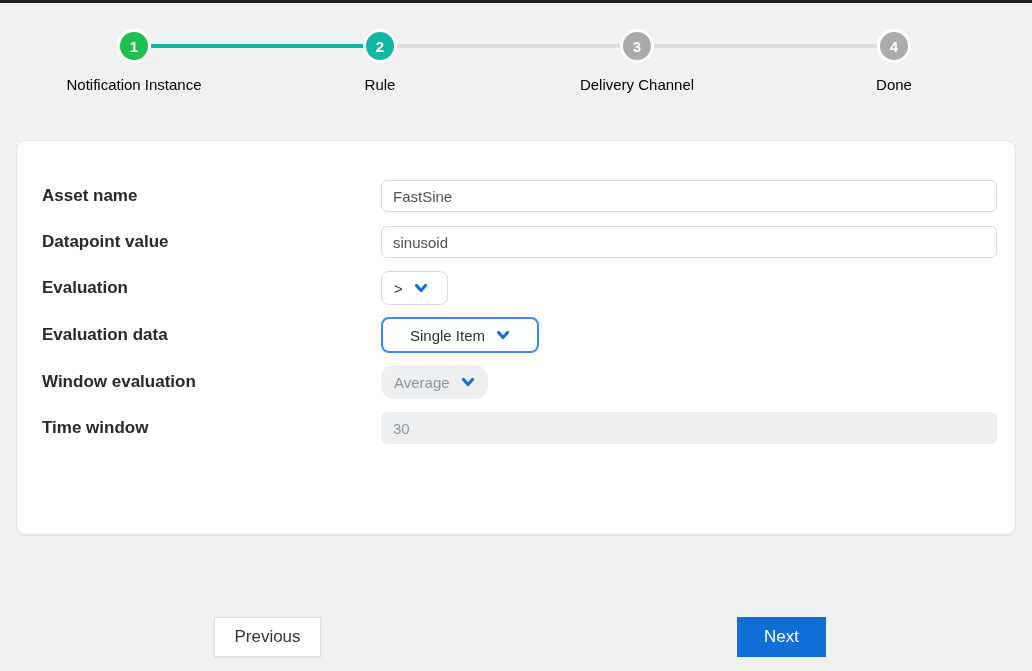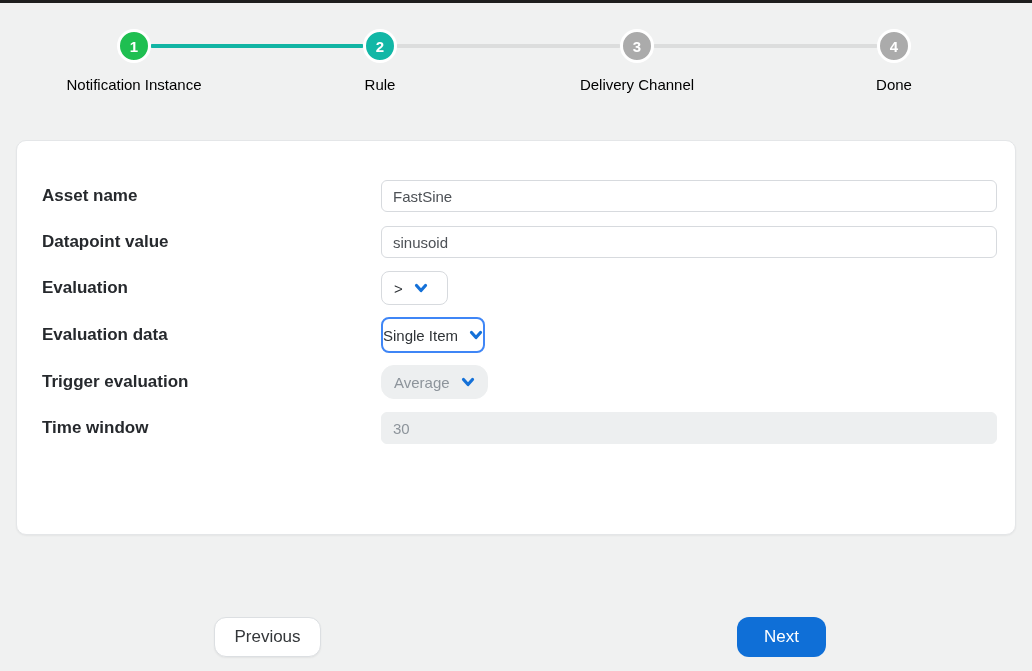--- a/index.html
+++ b/index.html
@@ -75,31 +75,31 @@
 
   .select-box {
     display: inline-flex; align-items: center; gap: 11px;
     height: 34px; padding: 0 12px;
     background: #fff;
     border: 1px solid #d7dade; border-radius: 8px;
     font-size: 15px; color: #2f3337;
     cursor: pointer; white-space: nowrap;
   }
   .select-box.focused {
-    border: 2px solid #3f86f6; height: 36px; padding: 0 0;
+    border: 2px solid #3f86f6; height: 36px; padding: 0 27px;
   }
   .select-box.disabled {
     background: #edeff0; border-color: #edeff0; color: #8d949b; cursor: default; border-radius: 13px;
   }
   .chevron { display: inline-flex; }
 
   
   .btn {
     position: absolute; top: 617px; height: 40px;
-    border-radius: 12px; font-size: 17px;
+    border-radius: 0; font-size: 17px;
     font-family: "Liberation Sans", sans-serif;
     cursor: pointer;
   }
   .btn-previous {
     left: 214px; width: 107px;
     background: #ffffff; color: #333639;
     border: 1px solid #dcdfe2;
     box-shadow: 0 1px 2px rgba(0,0,0,0.06);
   }
   .btn-next {
@@ -168,21 +168,21 @@
         <span class="chevron">
           <svg width="14" height="14" viewBox="0 0 14 14">
               <path d="M2.5 4.5 L7 9.5 L11.5 4.5" fill="none" stroke="#1571d8" stroke-width="3.2" stroke-linecap="round" stroke-linejoin="round"></path>
             </svg>
         </span>
       </div>
     </div>
   </div>
 
   <div class="form-row">
-    <div class="form-label">Trigger evaluation</div>
+    <div class="form-label">Window evaluation</div>
     <div class="field-area">
       <div class="select-box disabled">
         <span>Average</span>
         <span class="chevron">
           <svg width="14" height="14" viewBox="0 0 14 14">
               <path d="M2.5 4.5 L7 9.5 L11.5 4.5" fill="none" stroke="#1571d8" stroke-width="3.2" stroke-linecap="round" stroke-linejoin="round"></path>
             </svg>
         </span>
       </div>
     </div>

